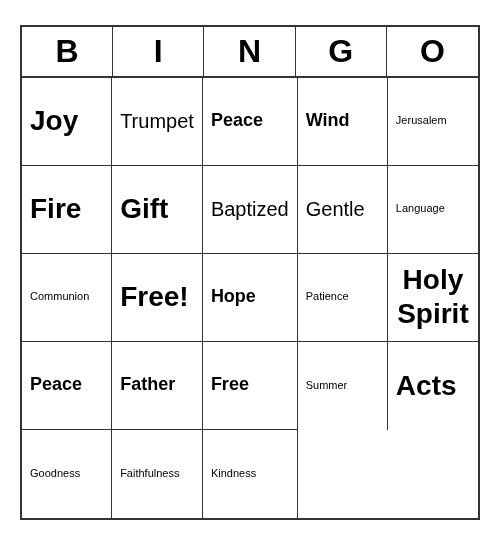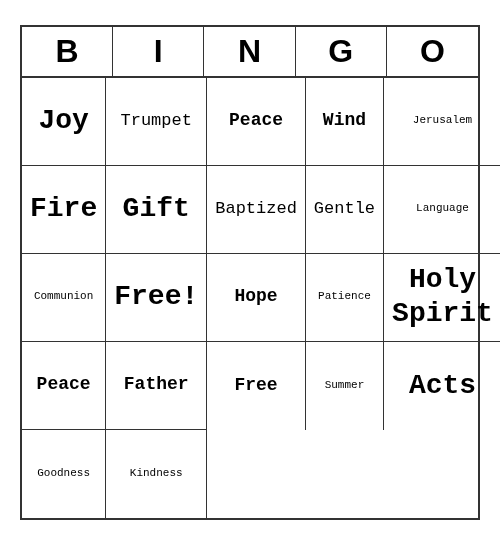--- a/index.html
+++ b/index.html
@@ -46,25 +46,24 @@
       display: grid;
       grid-template-columns: repeat(5, 1fr);
       grid-template-rows: repeat(5, 1fr);
     }
 
     .bingo-cell {
       border-right: 1px solid #333;
       border-bottom: 1px solid #333;
       display: flex;
       align-items: center;
-      justify-content: center;
+      justify-content: flex-start;
       text-align: center;
       padding: 4px 8px;
       min-height: 88px;
-      font-family: Liberation Mono, monospace;
     }
 
     .bingo-cell:nth-child(5n) {
       border-right: none;
     }
 
     .bingo-cell:nth-last-child(-n+5) {
       border-bottom: none;
     }
 
@@ -76,21 +75,21 @@
       font-size: 28px;
       font-weight: bold;
     }
 
     .size-lg {
       font-size: 18px;
       font-weight: bold;
     }
 
     .size-md {
-      font-size: 17px;
+      font-size: 20px;
     }
 
     .size-sm {
       font-size: 11px;
     }
   </style>
 </head>
 <body>
 
 <div class="bingo-card">
@@ -159,16 +158,19 @@
       <div class="bingo-cell">
         <span class="cell-text size-sm">Summer</span>
       </div>
       <div class="bingo-cell">
         <span class="cell-text size-xl">Acts</span>
       </div>
       <div class="bingo-cell">
         <span class="cell-text size-sm">Goodness</span>
       </div>
       <div class="bingo-cell">
+        <span class="cell-text size-sm">Faithfulness</span>
+      </div>
+      <div class="bingo-cell">
         <span class="cell-text size-sm">Kindness</span>
       </div>
     </div>
 </div>
 
 </body></html>

